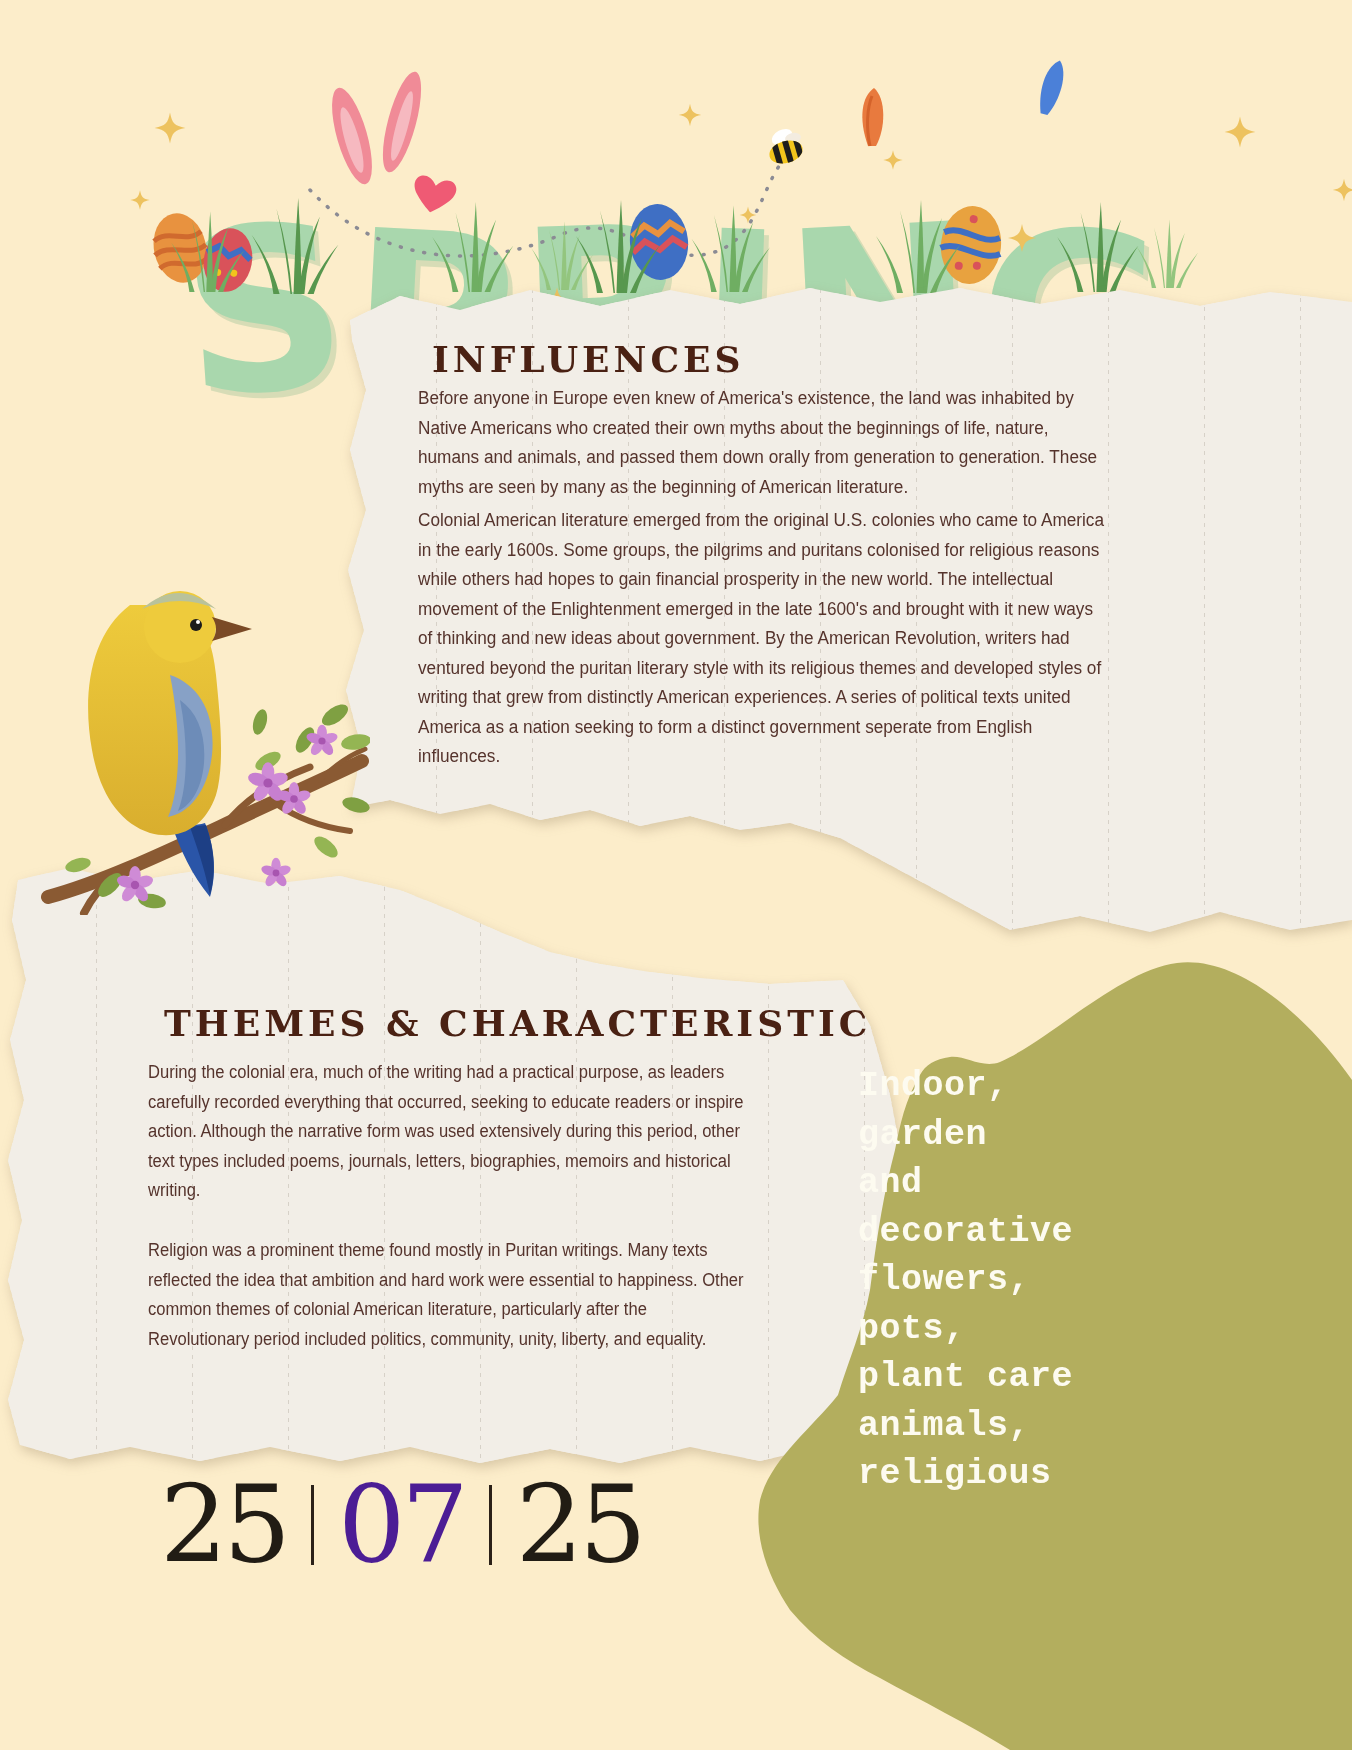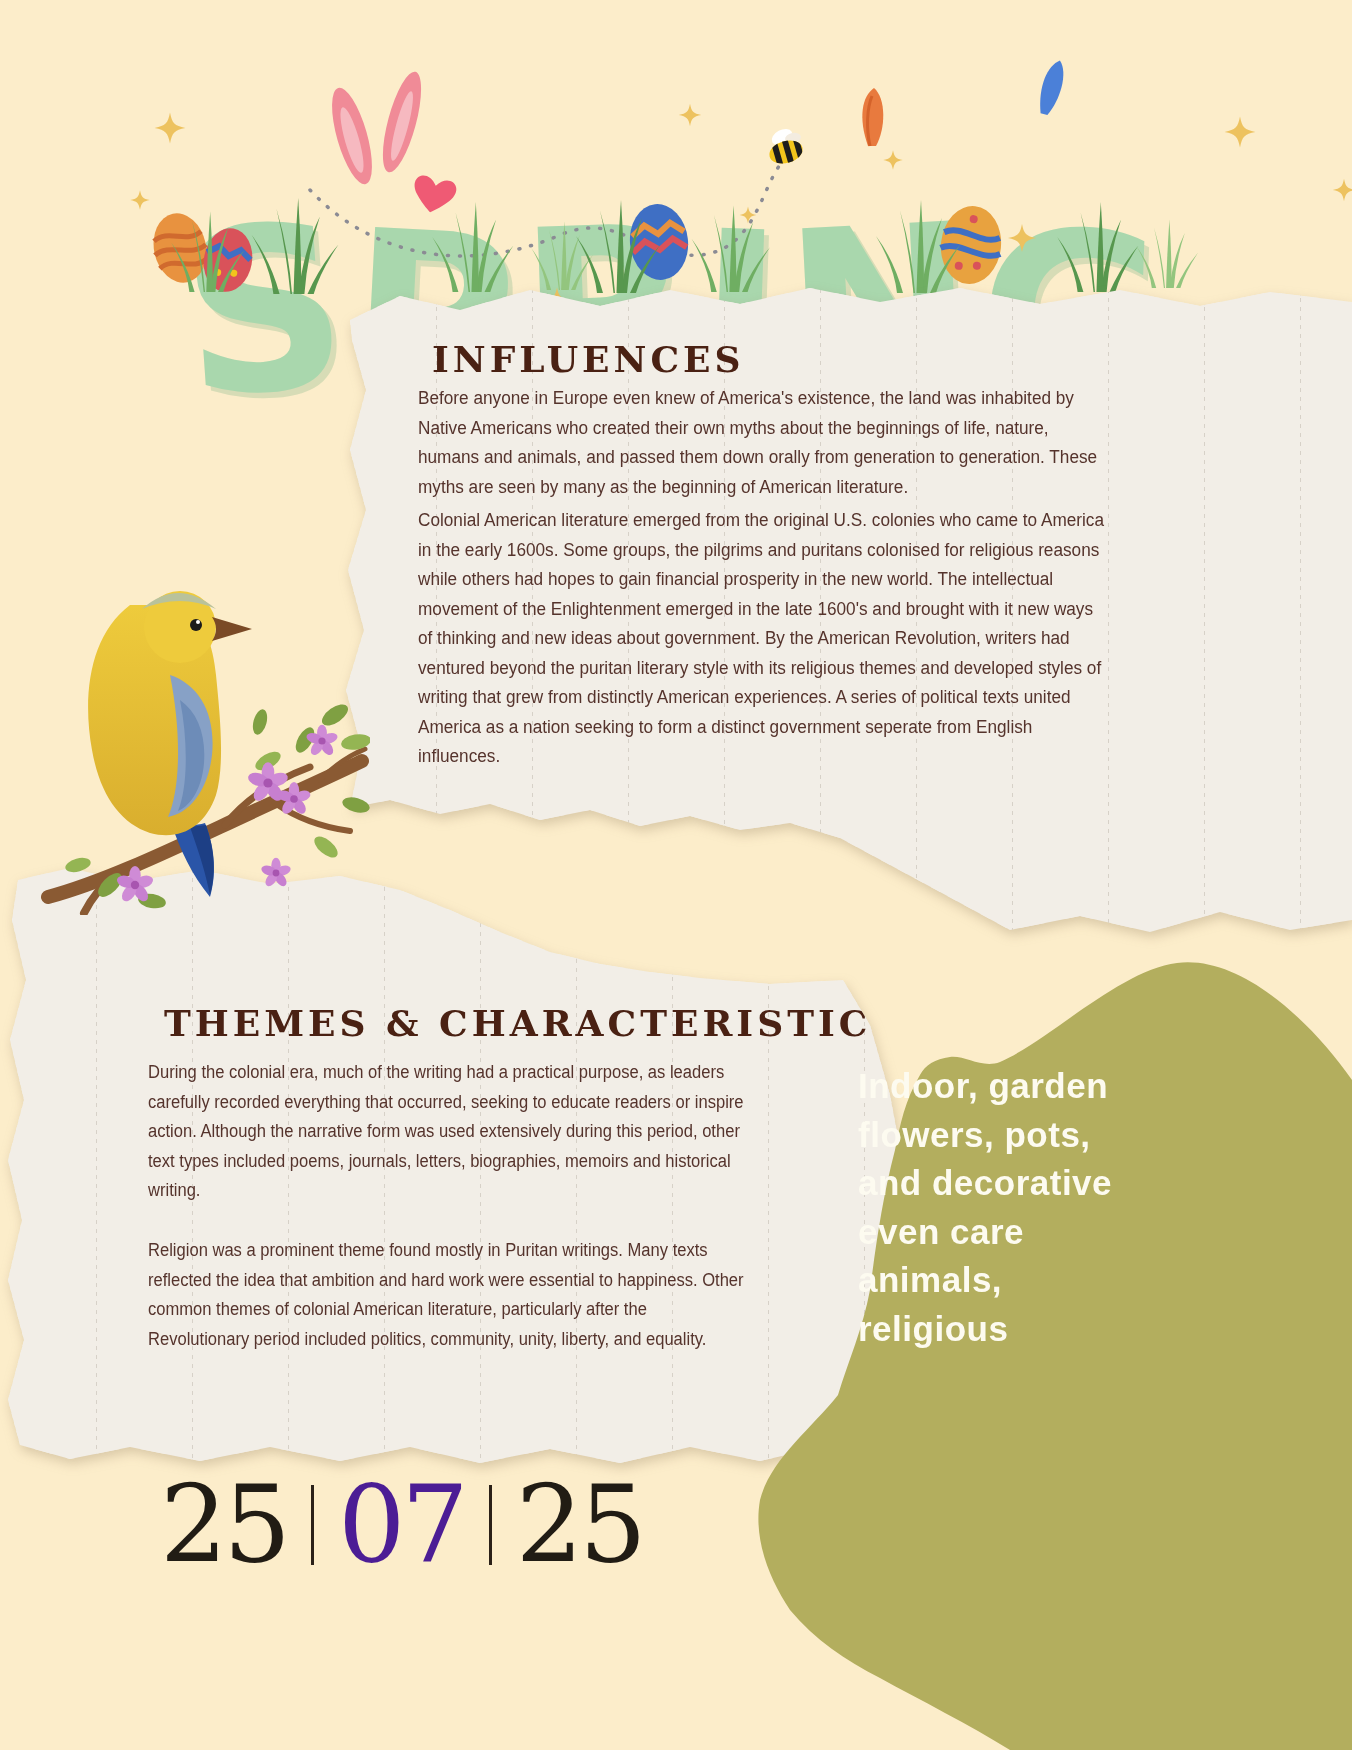--- a/index.html
+++ b/index.html
@@ -60,21 +60,21 @@
   .p-thm1{top:198px;}
   .p-thm2{top:376px;}
 
   
   .bird-art{position:absolute;left:20px;top:565px;width:350px;height:350px;z-index:5;pointer-events:none;}
 
   
   .blob-art{position:absolute;left:620px;top:850px;width:732px;height:900px;z-index:3;pointer-events:none;}
   .callout{
     position:absolute;left:858px;top:1062px;width:300px;z-index:4;
-    font-family:Liberation Sans, sans-serif;font-weight:bold;
+    font-family:Liberation Mono, monospace;font-weight:bold;
     font-size:35px;line-height:48.5px;letter-spacing:.5px;color:#fdfbf0;
   }
 
   
   .date-row{
     position:absolute;left:160px;top:1472px;z-index:4;
     display:flex;align-items:center;gap:24px;
     font-family:"DejaVu Serif",serif;font-size:106px;color:#211c14;
   }
   .date-row .num{line-height:1;letter-spacing:-4px;}
@@ -207,23 +207,23 @@
     C243 478 228 512 218 545
     C190 580 150 610 140 650
     C133 690 150 730 170 760
     C195 790 225 810 260 828
     C300 850 350 875 390 900
     L732 900 Z"></path>
 </svg>
 
 <div class="callout">
   <div>Indoor, garden</div>
+  <div>and decorative</div>
   <div>flowers, pots,</div>
-  <div>and decorative</div>
-  <div>even care</div>
+  <div>plant care</div>
   <div>animals,</div>
   <div>religious</div>
 </div>
 
 <svg class="bird-art" viewBox="0 0 350 350" aria-hidden="true">
   <defs>
     <linearGradient id="birdbody" x1="0" y1="0" x2="0" y2="1">
       <stop offset="0" stop-color="#eecb3c"></stop>
         <stop offset="1" stop-color="#d9ae2e"></stop>
     </linearGradient>

